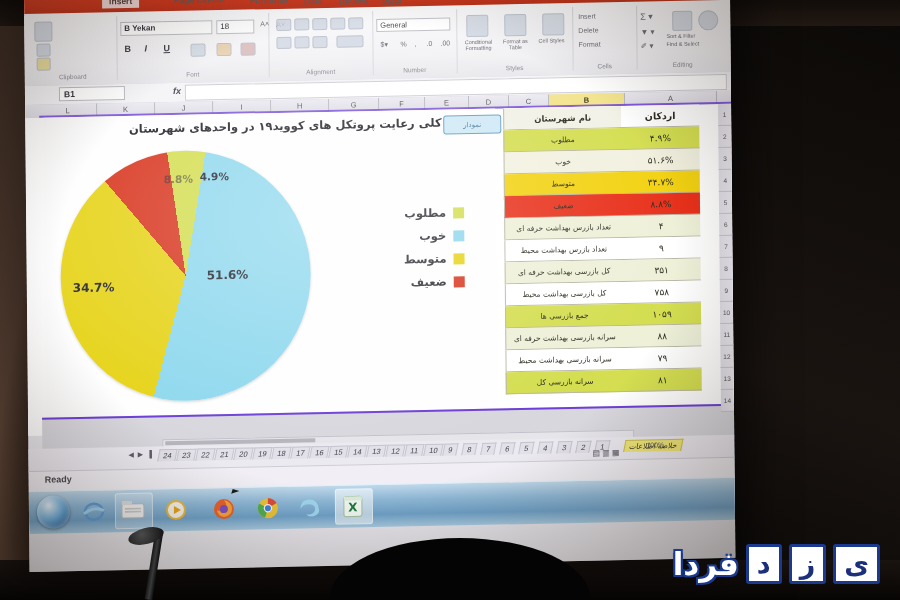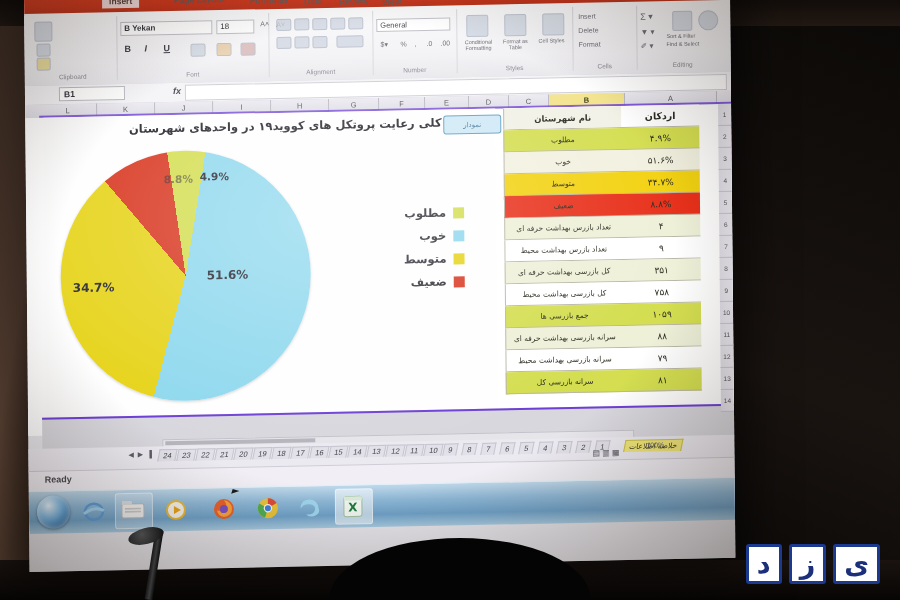--- a/index.html
+++ b/index.html
@@ -513,14 +513,15 @@
   </div>
 
   <div class="shoulder"></div>
   <div class="mic"></div>
   <div class="mic-head"></div>
 
   <div class="wm">
     <span class="wm-box">ی</span>
     <span class="wm-box">ز</span>
     <span class="wm-box">د</span>
+    <span class="wm-txt">فردا</span>
   </div>
 </div>
 
 </body></html>

